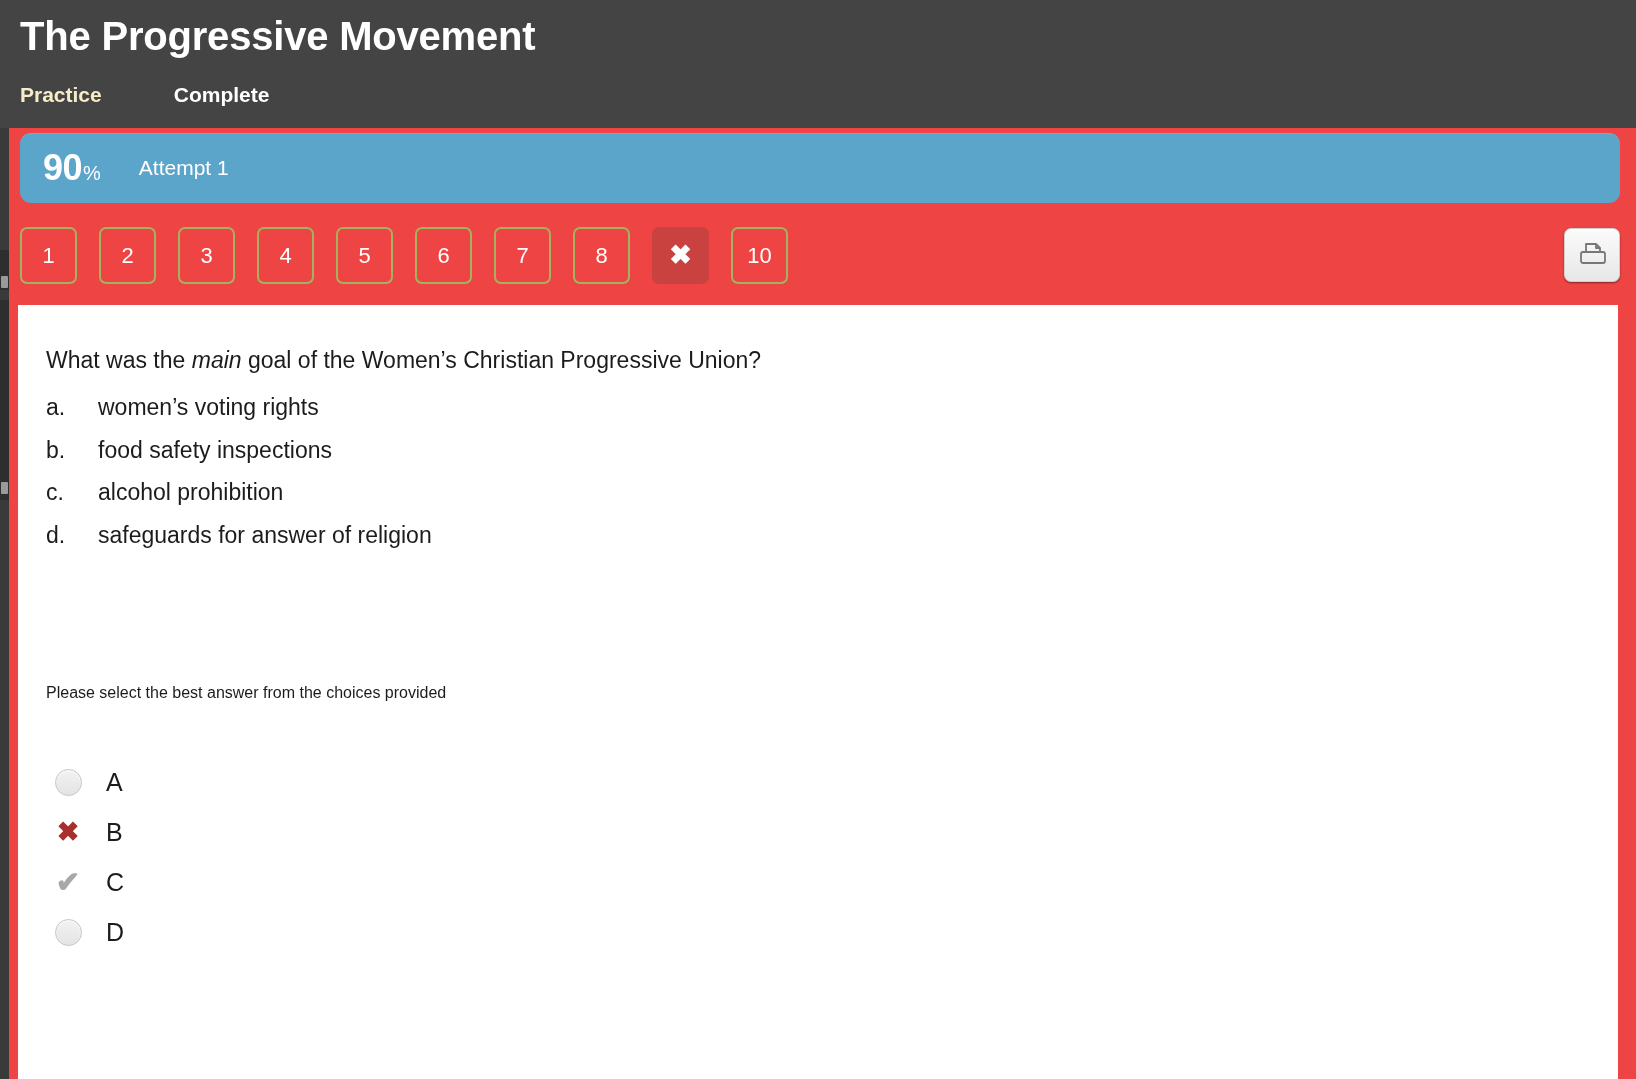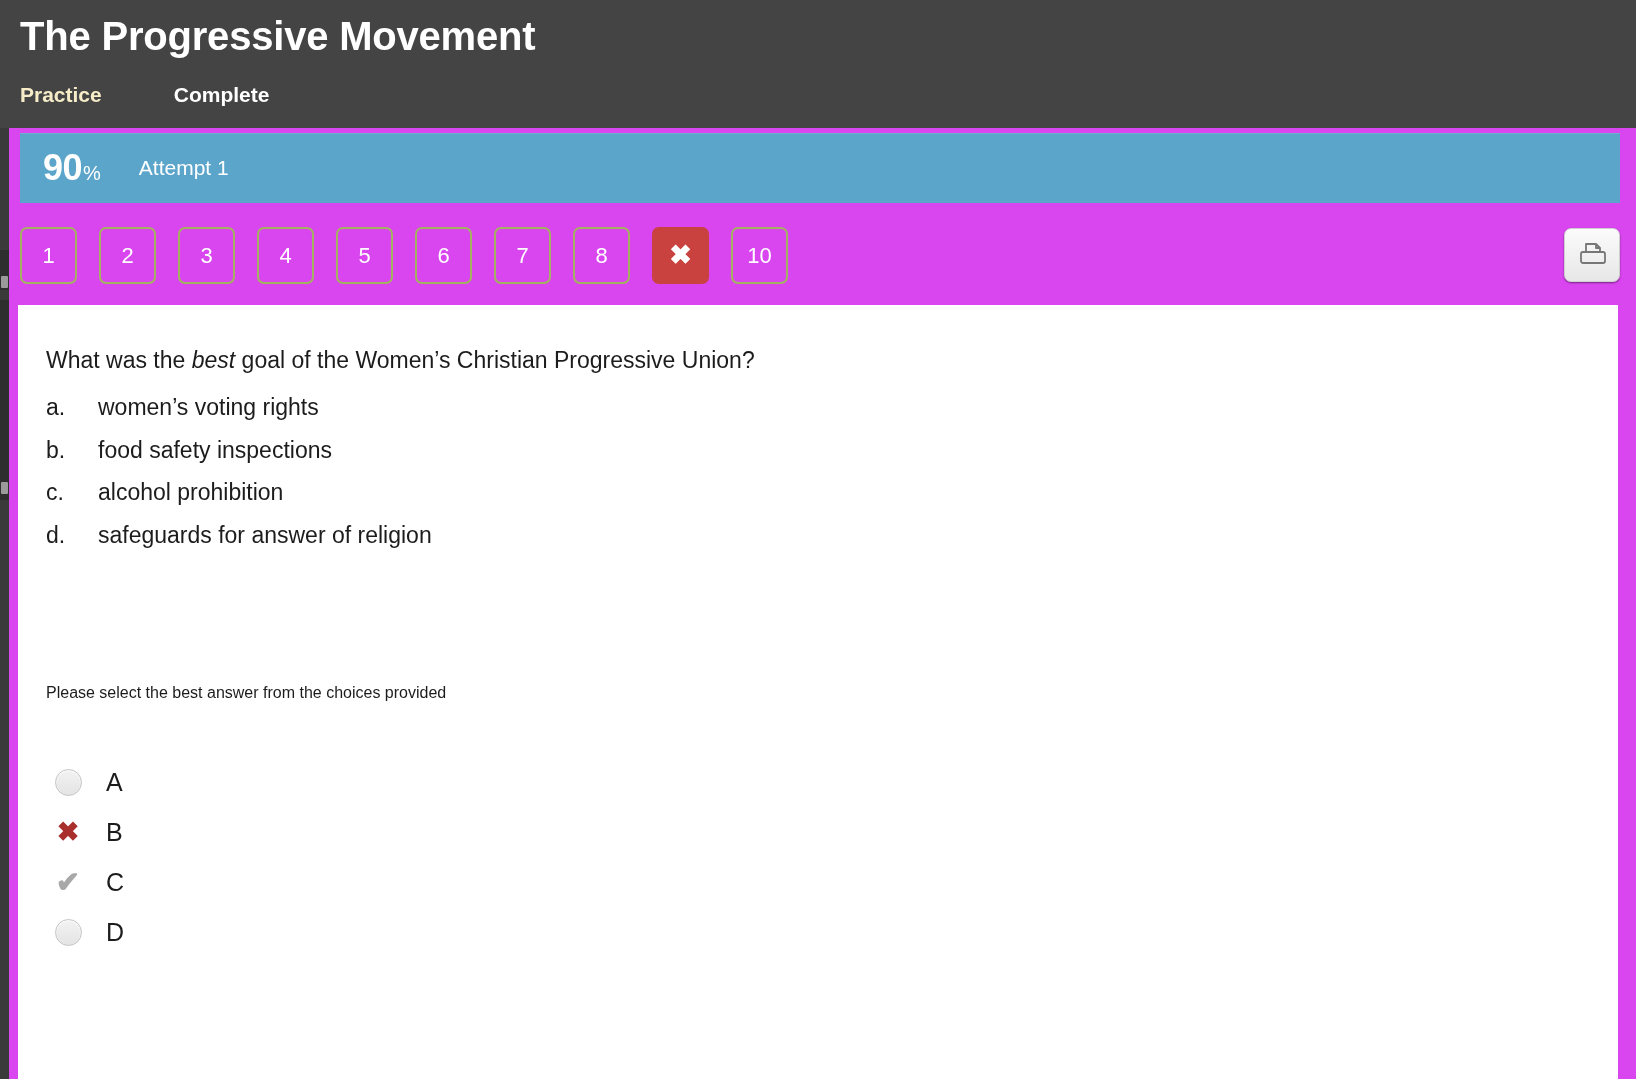--- a/index.html
+++ b/index.html
@@ -7,21 +7,21 @@
     width: 1636px;
     height: 1079px;
     overflow: hidden;
     background: #444444;
     font-family: "Liberation Sans", sans-serif;
   }
   #app {
     position: relative;
     width: 1636px;
     height: 1079px;
-    background: #d946ef;
+    background: #ef4444;
   }
 
   
   .left-strip {
     position: absolute;
     left: 0; top: 0;
     width: 9px;
     height: 1079px;
     background: #3a3a3a;
   }
@@ -79,21 +79,21 @@
   .subnav .tab.complete { color: #ffffff; margin-left: 63px; text-align: center; }
 
   
   .score-bar {
     position: absolute;
     left: 20px;
     top: 133px;
     width: 1600px;
     height: 70px;
     background: #5ba4ca;
-    border-radius: 0;
+    border-radius: 11px;
     display: flex;
     align-items: center;
     box-shadow: inset 0 1px 0 rgba(255,255,255,0.12);
   }
   .score-pct {
     margin-left: 23px;
     display: flex;
     align-items: baseline;
     color: #ffffff;
   }
@@ -303,21 +303,21 @@
         <path d="M19 3 V7 H23" stroke-linejoin="round"></path>
         <path d="M6 11 H26 A2 2 0 0 1 28 13 V20 A2 2 0 0 1 26 22 H6 A2 2 0 0 1 4 20 V13 A2 2 0 0 1 6 11 Z" stroke-linejoin="round"></path>
       </svg>
     </span>
   </div>
 
   <div class="content">
 
     <div class="q-block">
       <div class="q-stem">
-        <span>What was the </span><em>best</em><span> goal of the Women’s Christian Progressive Union?</span>
+        <span>What was the </span><em>main</em><span> goal of the Women’s Christian Progressive Union?</span>
       </div>
       <div class="q-options">
         <div class="q-option">
           <span class="lbl">a.</span>
           <span class="txt">women’s voting rights</span>
         </div>
         <div class="q-option">
           <span class="lbl">b.</span>
           <span class="txt">food safety inspections</span>
         </div>

